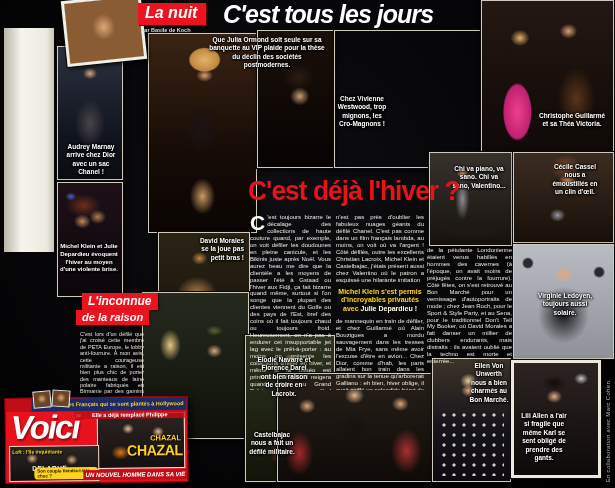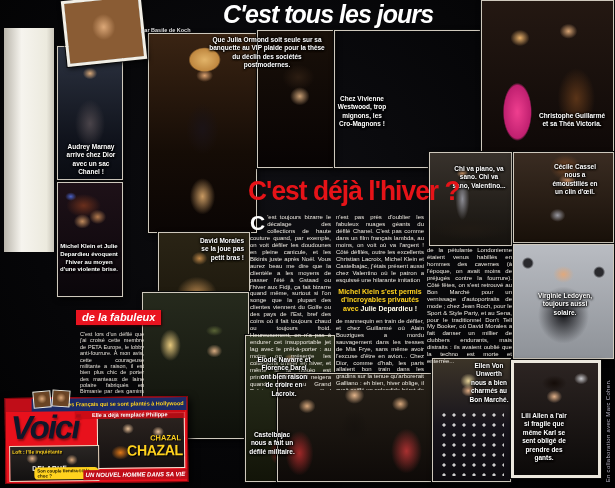--- a/index.html
+++ b/index.html
@@ -115,21 +115,21 @@
      linear-gradient(180deg,#2c2420,#141010);}
   
   .redtag{position:absolute;z-index:9;background:#ea1420;color:#fff;font-style:italic;font-weight:800;
           padding:1px 6px 2px 6px;box-shadow:1px 1px 2px #300;}
   
   #voici{position:absolute;left:5px;top:397px;width:181px;height:84px;z-index:10;background:#e8111c;
          transform:rotate(-.6deg);box-shadow:2px 3px 8px #000;overflow:hidden;border:1px solid #80060c;}
   #voici .strip{position:absolute;left:0;top:0;width:100%;height:13px;background:#1c2a66;}
   #voici .strip .yellow{position:absolute;right:3px;top:3px;color:#ffd21e;font-weight:bold;font-size:5.5px;}
   #voici .strip .corner{position:absolute;left:0;top:0;width:26px;height:13px;background:#c00d18;}
-  #voici .logo{position:absolute;left:5px;top:10px;color:#0f172a;font-style:italic;font-weight:800;
+  #voici .logo{position:absolute;left:5px;top:10px;color:#ffffff;font-style:italic;font-weight:800;
                font-size:33px;letter-spacing:-2px;text-shadow:1px 2px 2px rgba(0,0,0,.4);}
   #voici .coverphoto{position:absolute;right:2px;top:15px;width:86px;height:54px;border:1px solid #f0e8d8;}
   #voici .replaced{position:absolute;right:2px;top:13px;width:110px;color:#fff;font-weight:bold;
                    font-size:5.5px;text-align:center;background:rgba(200,10,20,.85);padding:1px 0;z-index:3;}
   #voici .claire{position:absolute;right:6px;top:36px;z-index:4;color:#ffd21e;font-weight:800;font-size:7.5px;text-shadow:1px 1px 1px #000;}
   #voici .chazal{position:absolute;right:4px;top:44px;z-index:4;color:#ffd21e;font-weight:800;font-size:15px;
                  letter-spacing:-.5px;text-shadow:1px 1px 1px #000;transform:scaleX(.95);transform-origin:right;}
   #voici .newman{position:absolute;right:0;bottom:2px;width:104px;z-index:4;background:#c00d18;color:#fff;
                  font-weight:800;font-size:6px;text-align:center;padding:2px 0;font-style:italic;}
   #voici .minicollage{position:absolute;left:3px;top:47px;width:88px;height:34px;
@@ -150,20 +150,21 @@
             background:linear-gradient(90deg,#b9b5ab,#f6f4ee 35%,#eceade 85%,#c9c5b9);}
 </style>
 </head>
 <body>
 
 <div id="page">
 
   <div id="pageedge"></div>
 
   <div class="photo phFace" style="left:64px;top:-3px;width:74px;height:60px;z-index:7;transform:rotate(-6deg);border:3px solid #f2efe6;"></div>
+  <div id="lanuit">La nuit</div>
   <div id="byline">par Basile de Koch</div>
   <div id="maintitle">C'est tous les jours</div>
 
   <div class="photo phAudrey" style="left:57px;top:46px;width:64px;height:132px;"></div>
   <div class="cap" style="left:64px;top:143px;width:54px;">Audrey Marnay arrive chez Dior avec un sac Chanel !</div>
 
   <div class="photo phKiss" style="left:57px;top:182px;width:64px;height:113px;"></div>
   <div class="cap" style="left:60px;top:243px;width:58px;font-size:6px;">Michel Klein et Julie Depardieu évoquent l'hiver au moyen d'une violente brise.</div>
 
   <div class="photo phJulia" style="left:148px;top:33px;width:107px;height:198px;"></div>
@@ -198,21 +199,22 @@
     <span>de mannequin en train de défiler, et chez Guillarmé où Alain Bouzigues a mordu sauvagement dans les tresses de Mia Frye, sans même avoir l'excuse d'être en avion... Chez Dior, comme d'hab, les paris allaient bon train dans les gradins sur la tenue qu'arborerait Galliano : eh bien, hiver oblige, il avait coiffé un splendide béret de chasseur alpin ! Enfin, chez Vivienne Westwood, des amis</span>
   </div>
   <div class="bodytxt" style="left:427px;top:247px;width:85px;height:116px;">
     <span>de la pétulante Londonienne étaient venus habillés en hommes des cavernes (à l'époque, on avait moins de préjugés contre la fourrure). Côté fêtes, on s'est retrouvé au Bon Marché pour un vernissage d'autoportraits de mode ; chez Jean Roch, pour le Sport &amp; Style Party, et au Sena, pour le traditionnel Don't Tell My Booker, où David Morales a fait danser un millier de clubbers endurants, mais distraits : ils avaient oublié que la techno est morte et enterrée...</span>
   </div>
 
   <div class="photo phDj" style="left:158px;top:232px;width:90px;height:127px;"></div>
   <div class="cap" style="left:196px;top:237px;width:48px;text-align:right;">David Morales se la joue pas petit bras !</div>
 
   <div class="photo phInconnue" style="left:142px;top:292px;width:105px;height:145px;"></div>
-  <div class="redtag" style="left:76px;top:310px;font-size:11px;">de la fabuleux</div>
+  <div class="redtag" style="left:82px;top:293px;font-size:12px;">L'inconnue</div>
+  <div class="redtag" style="left:76px;top:310px;font-size:11px;">de la raison</div>
   <div class="bodytxt" style="left:80px;top:331px;width:64px;height:64px;font-size:5.5px;color:#e4e0d8;">C'est lors d'un défilé que j'ai croisé cette membre de PETA Europe, le lobby anti-fourrure. À mon avis, cette courageuse militante a raison, il est bien plus chic de porter des manteaux de laine polaire fabriqués en Birmanie par des gamins de 6 ans !</div>
 
   <div class="photo phMilitary" style="left:245px;top:335px;width:88px;height:145px;"></div>
   <div class="cap" style="left:257px;top:356px;width:54px;">Elodie Navarre et Florence Darel ont bien raison de croire en Lacroix.</div>
   <div class="photo phTrio" style="left:277px;top:373px;width:153px;height:107px;"></div>
   <div class="cap" style="left:246px;top:431px;width:52px;">Castelbajac nous a fait un défilé militaire.</div>
 
   <div class="photo phEllen" style="left:432px;top:358px;width:77px;height:122px;">
       <div class="dots"></div>
     </div>

